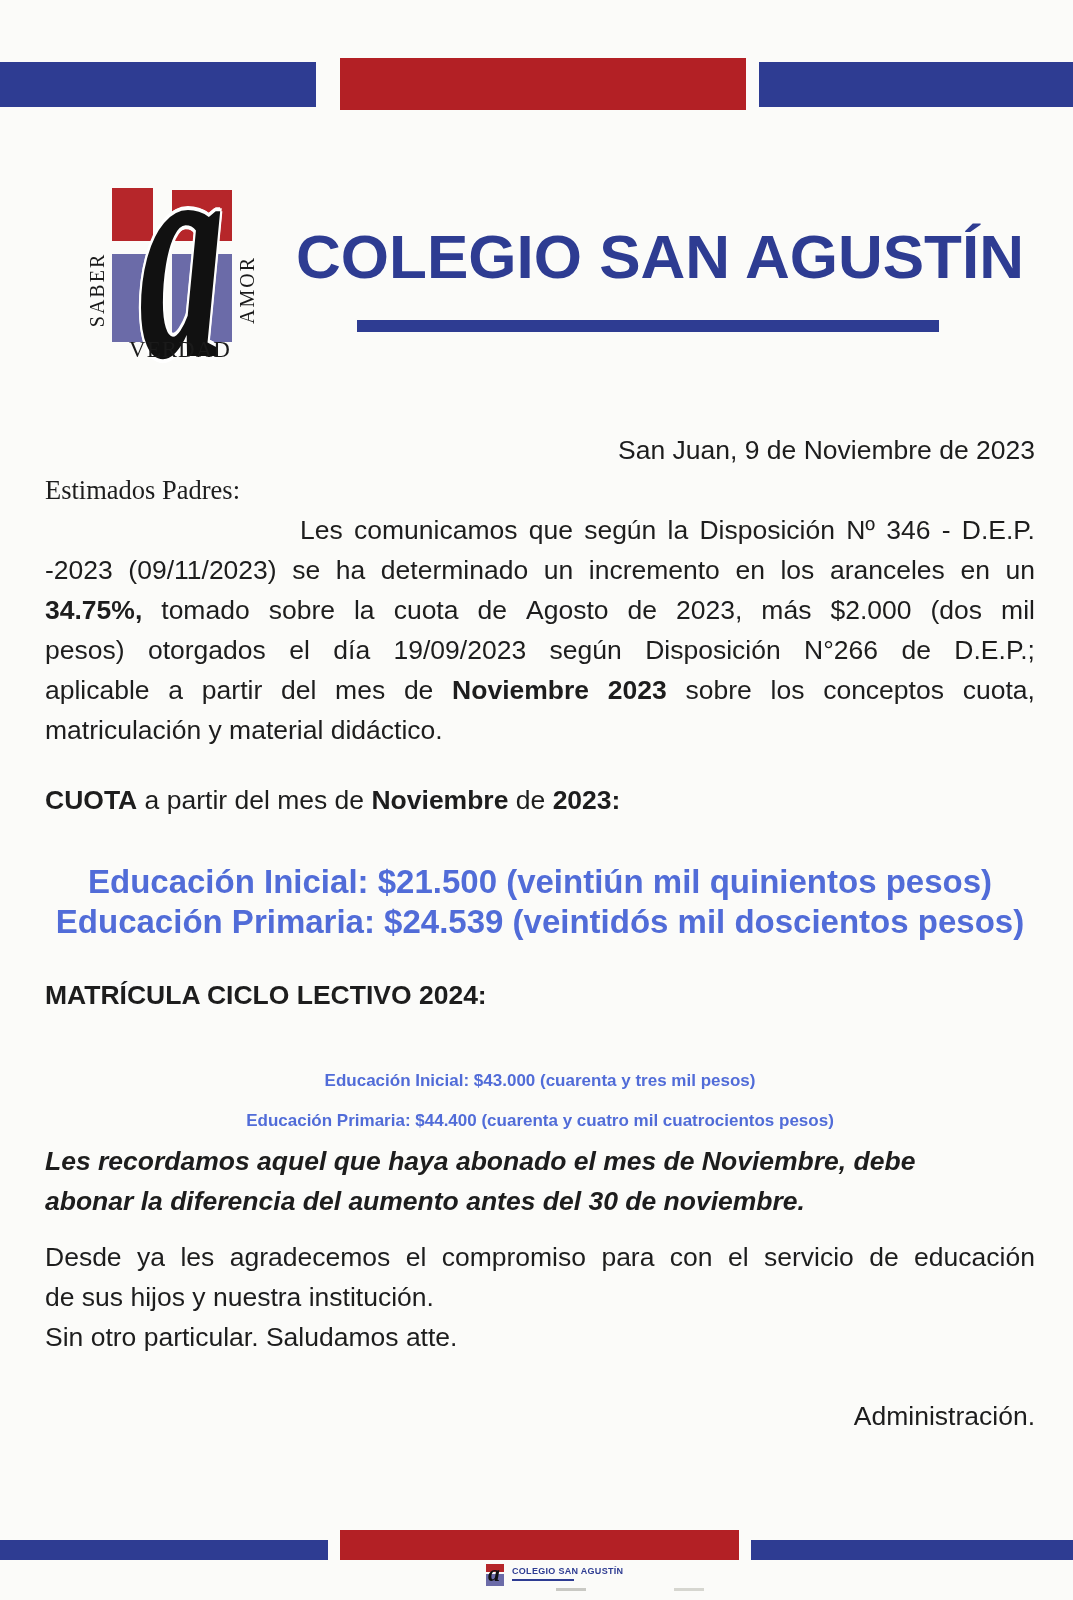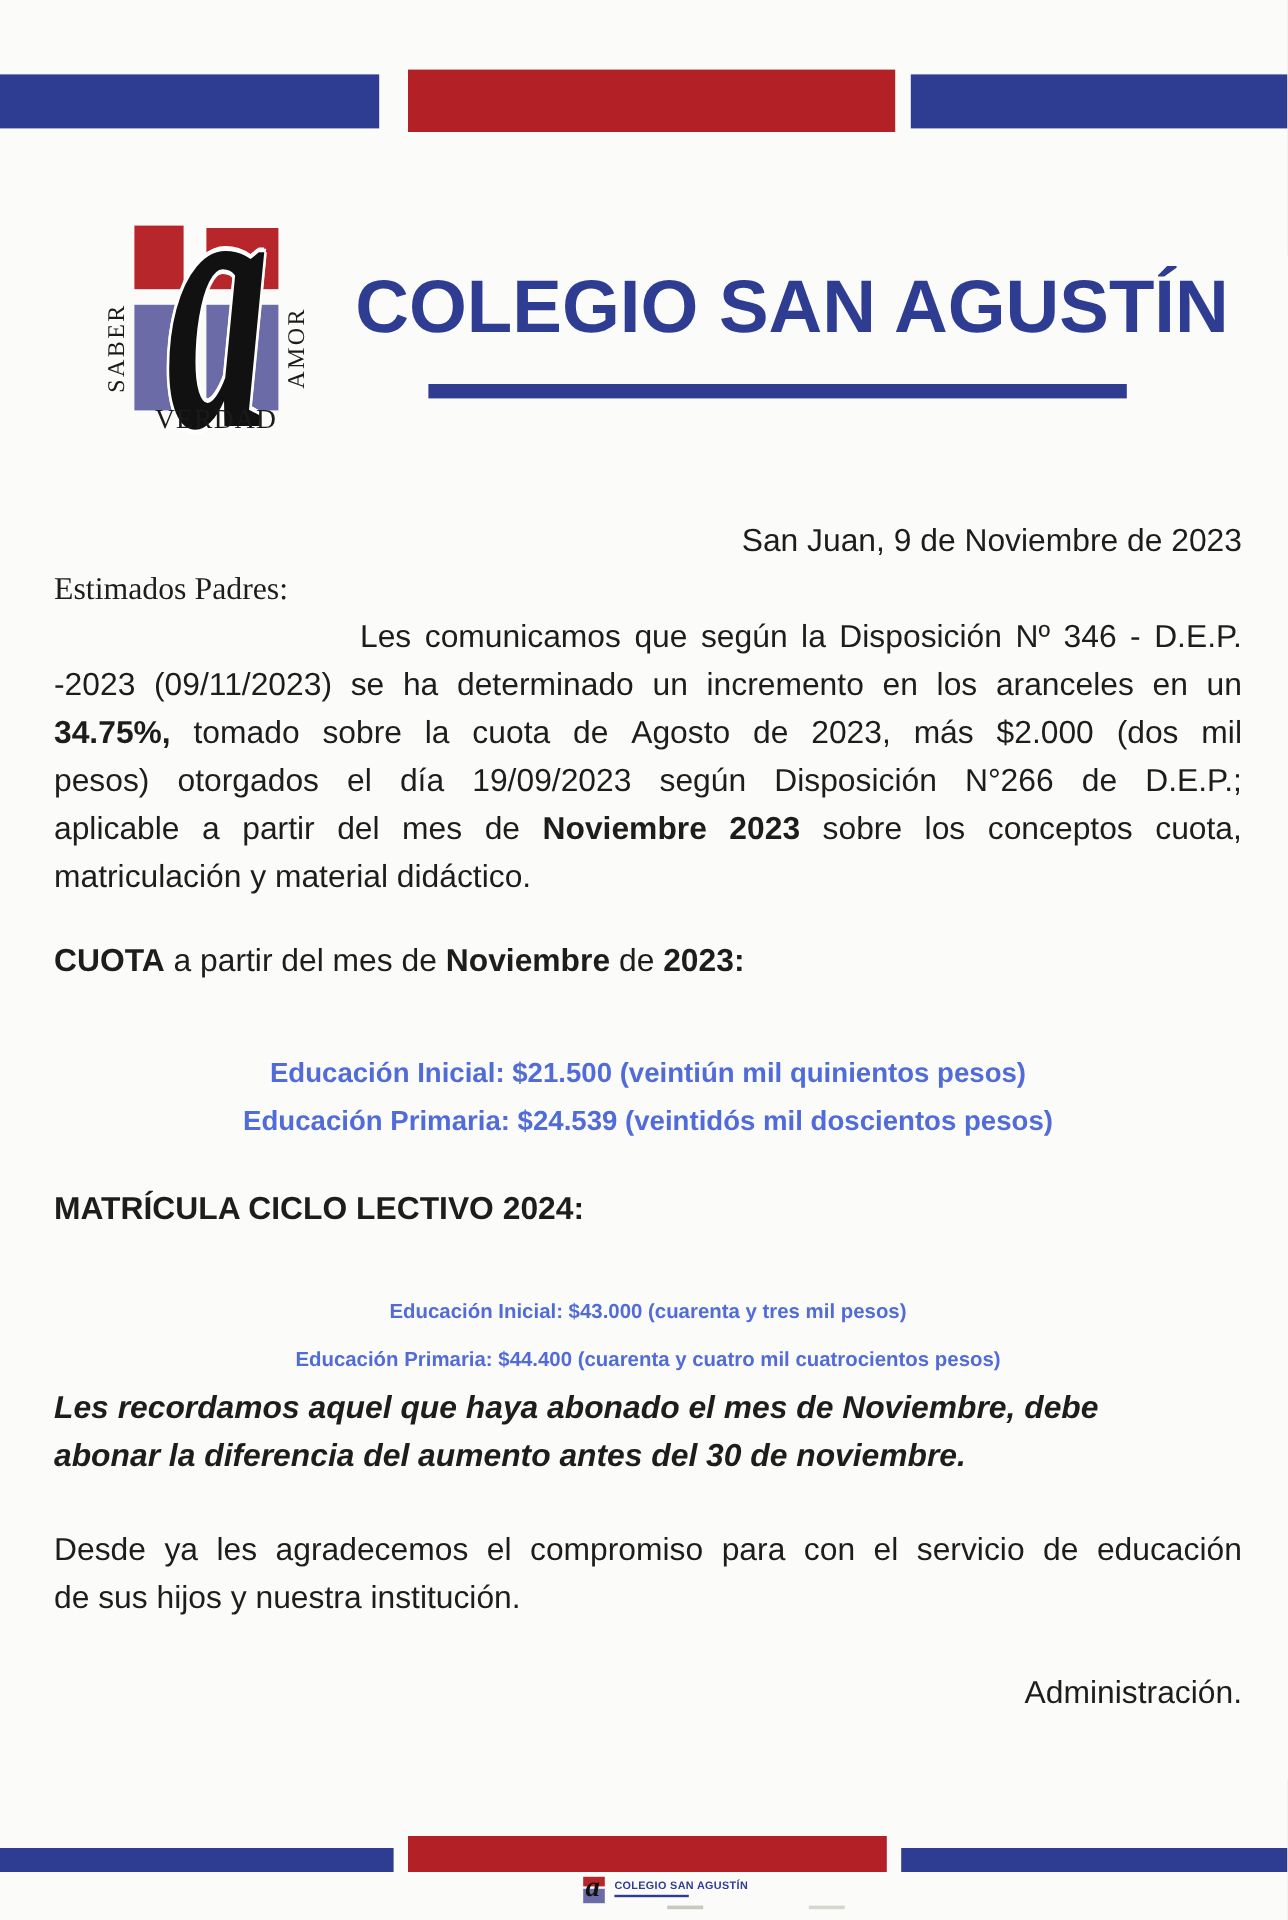--- a/index.html
+++ b/index.html
@@ -44,25 +44,25 @@
   }
   .title-underline{position:absolute;left:357px;top:320px;width:582px;height:12px;background:var(--navy);}
   
   .content{position:absolute;left:45px;top:430px;width:990px;font-size:26.5px;}
   .line{height:40px;line-height:40px;white-space:nowrap;}
   .line.justify{display:flex;justify-content:space-between;}
   .line.center{text-align:center;}
   .date-line{text-align:right;height:40px;line-height:40px;}
   .salutation{height:40px;line-height:40px;font-family:Liberation Serif, serif;}
   .heading-cuota{margin-top:30px;}
-  .fees{margin-top:54px;color:var(--accent_blue);font-weight:bold;font-size:23px;}
+  .fees{margin-top:42px;color:var(--accent_blue);font-weight:bold;font-size:33px;}
   .heading-matricula{margin-top:33px;font-weight:bold;}
   .fees2{margin-top:46px;color:var(--accent_blue);font-weight:bold;font-size:17px;}
   .reminder{font-weight:bold;font-style:italic;}
-  .closing{margin-top:38px;}
+  .closing{margin-top:16px;}
   .signoff{margin-top:39px;text-align:right;height:40px;line-height:40px;}
   
   .mini{position:absolute;left:486px;top:1562px;width:230px;height:38px;}
   .mini-logo{position:absolute;left:0;top:2px;width:18px;height:22px;}
   .mini-logo .r{position:absolute;left:0;top:0;width:18px;height:8px;background:var(--logo_red);}
   .mini-logo .p{position:absolute;left:0;top:10px;width:18px;height:12px;background:var(--purple);}
   .mini-logo .a{
     position:absolute;left:2px;top:-3px;font-family:"Liberation Serif",serif;
     font-style:italic;font-weight:bold;font-size:24px;line-height:1;color:#111;
   }
@@ -200,20 +200,21 @@
           <span>el</span>
           <span>compromiso</span>
           <span>para</span>
           <span>con</span>
           <span>el</span>
           <span>servicio</span>
           <span>de</span>
           <span>educación</span>
         </div>
         <div class="line left">de sus hijos y nuestra institución.</div>
+        <div class="line left">Sin otro particular. Saludamos atte.</div>
       </div>
     <div class="signoff">Administración.</div>
   </div>
 
   <div>
     <div class="seg navy" style="left:0;top:1540px;width:328px;height:20px;"></div>
     <div class="seg red" style="left:340px;top:1530px;width:399px;height:30px;"></div>
     <div class="seg navy" style="left:751px;top:1540px;width:322px;height:20px;"></div>
   </div>
 

